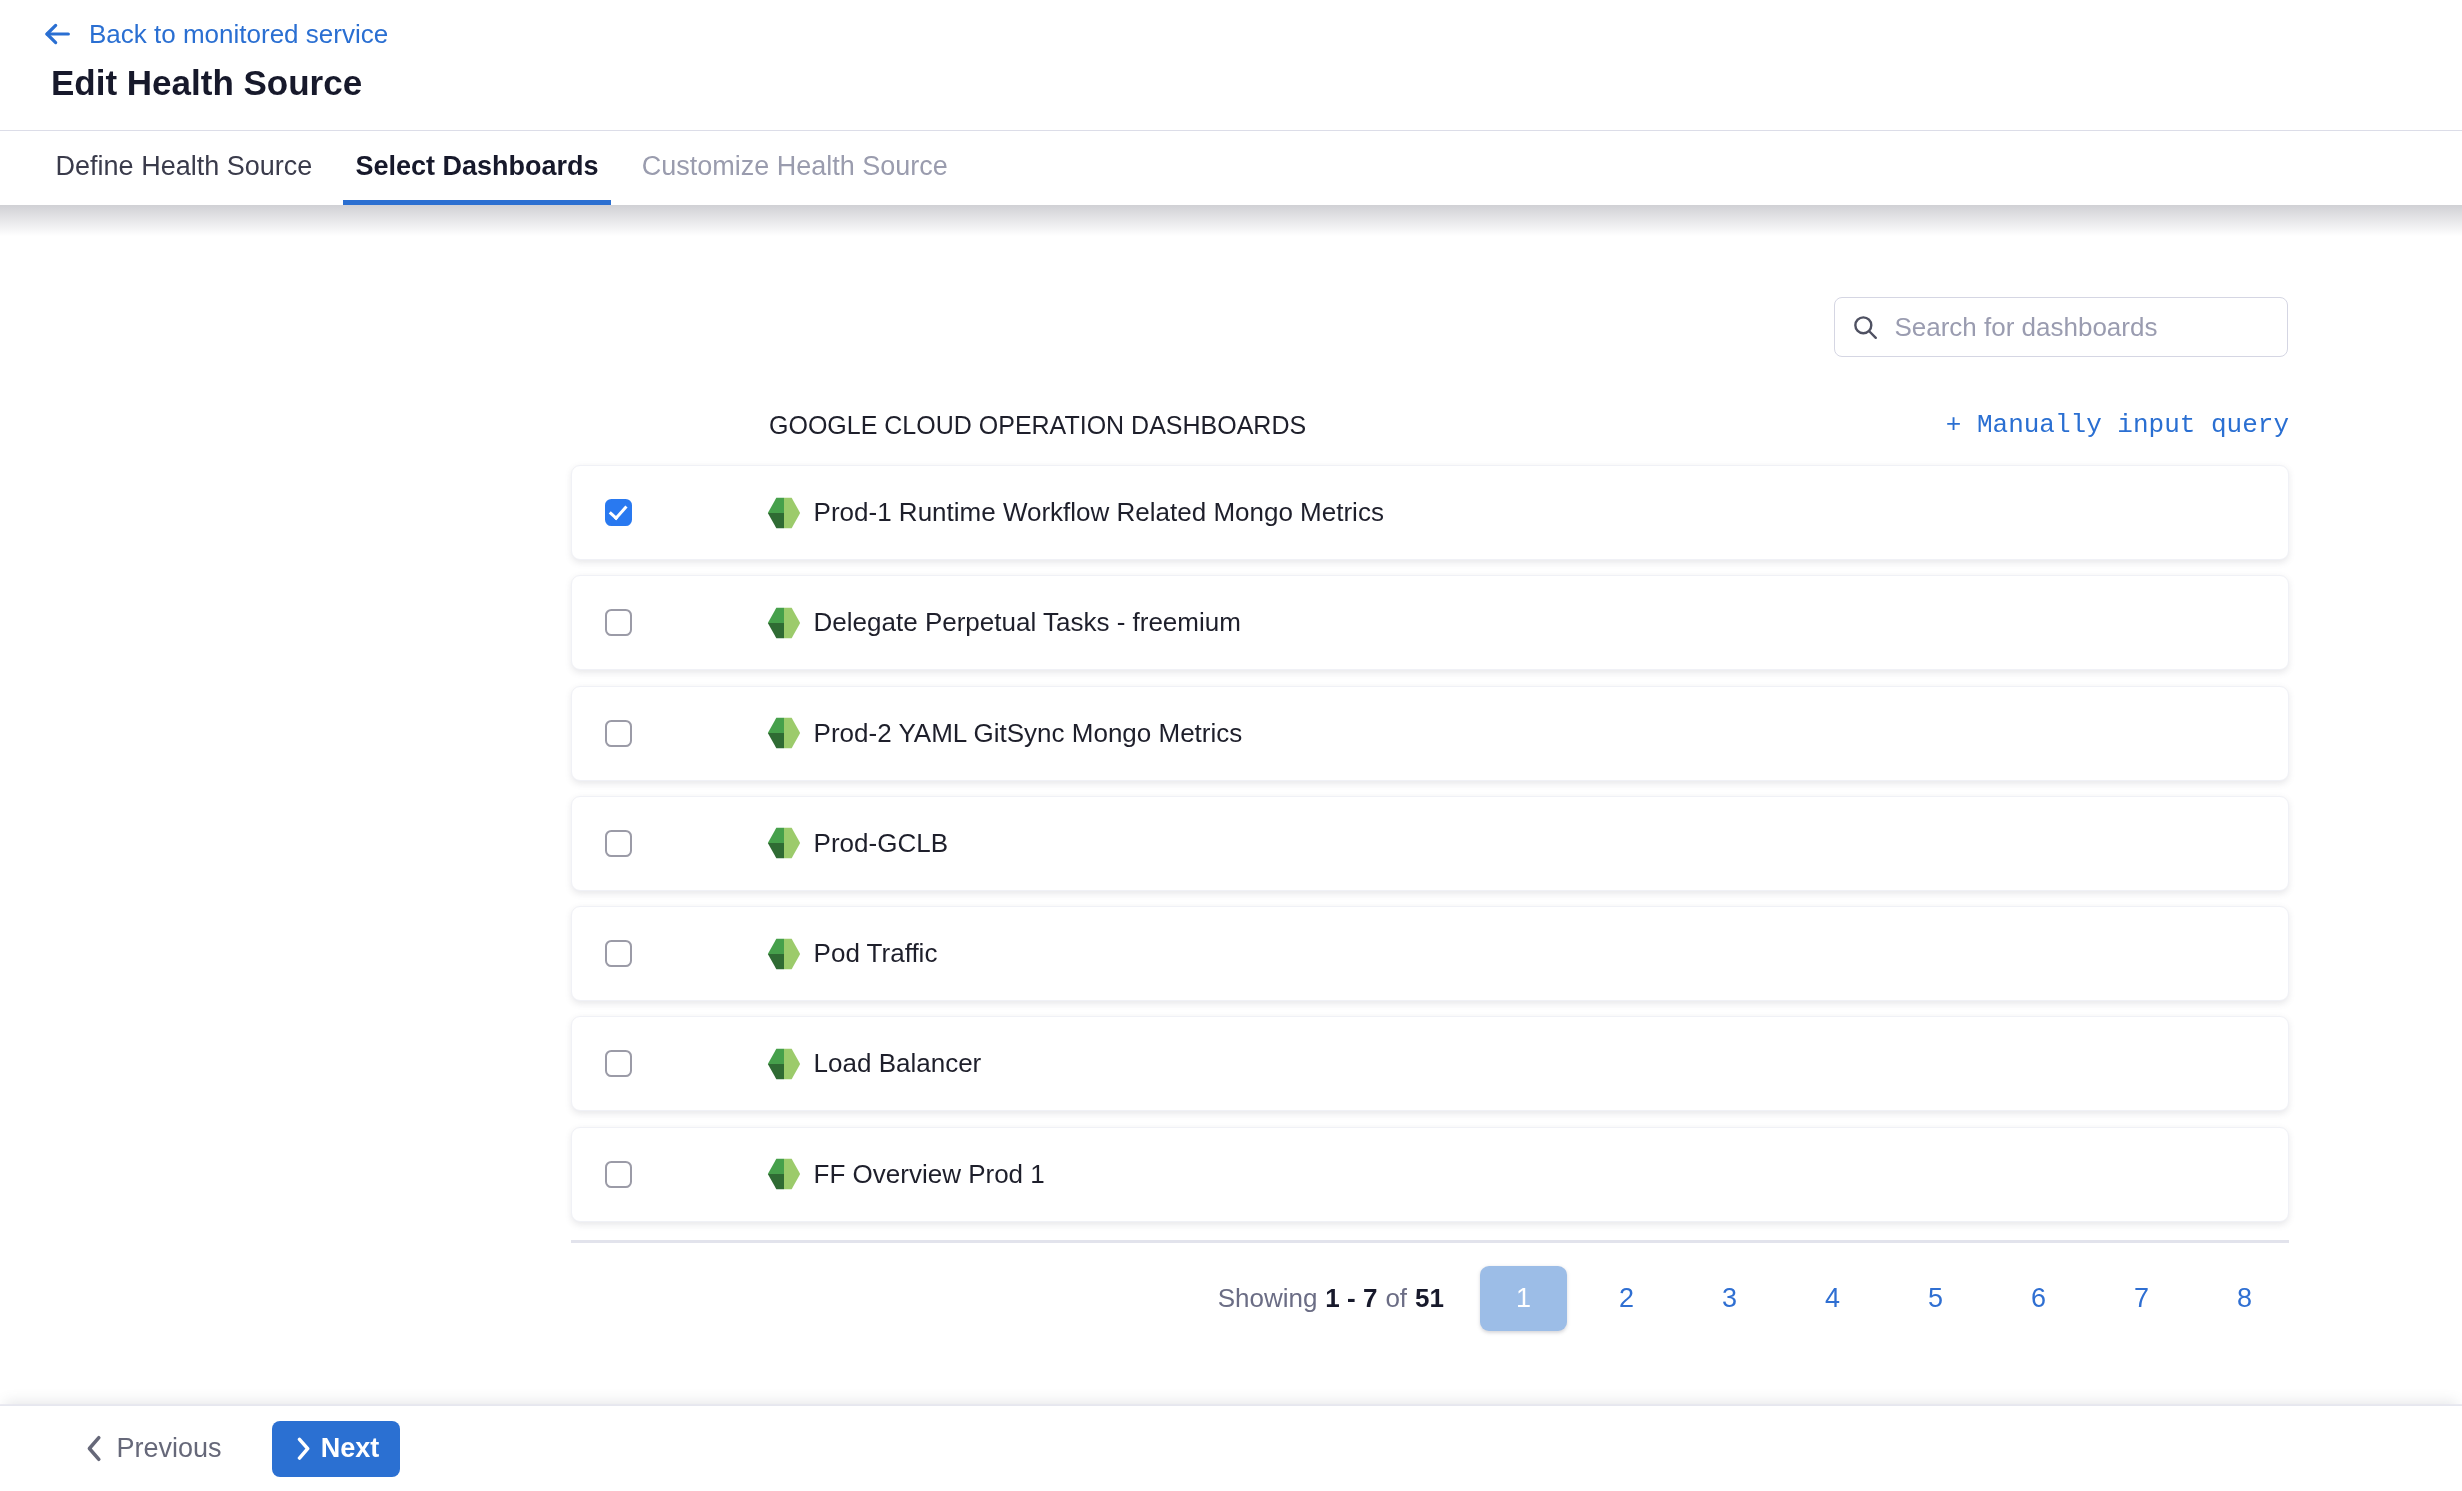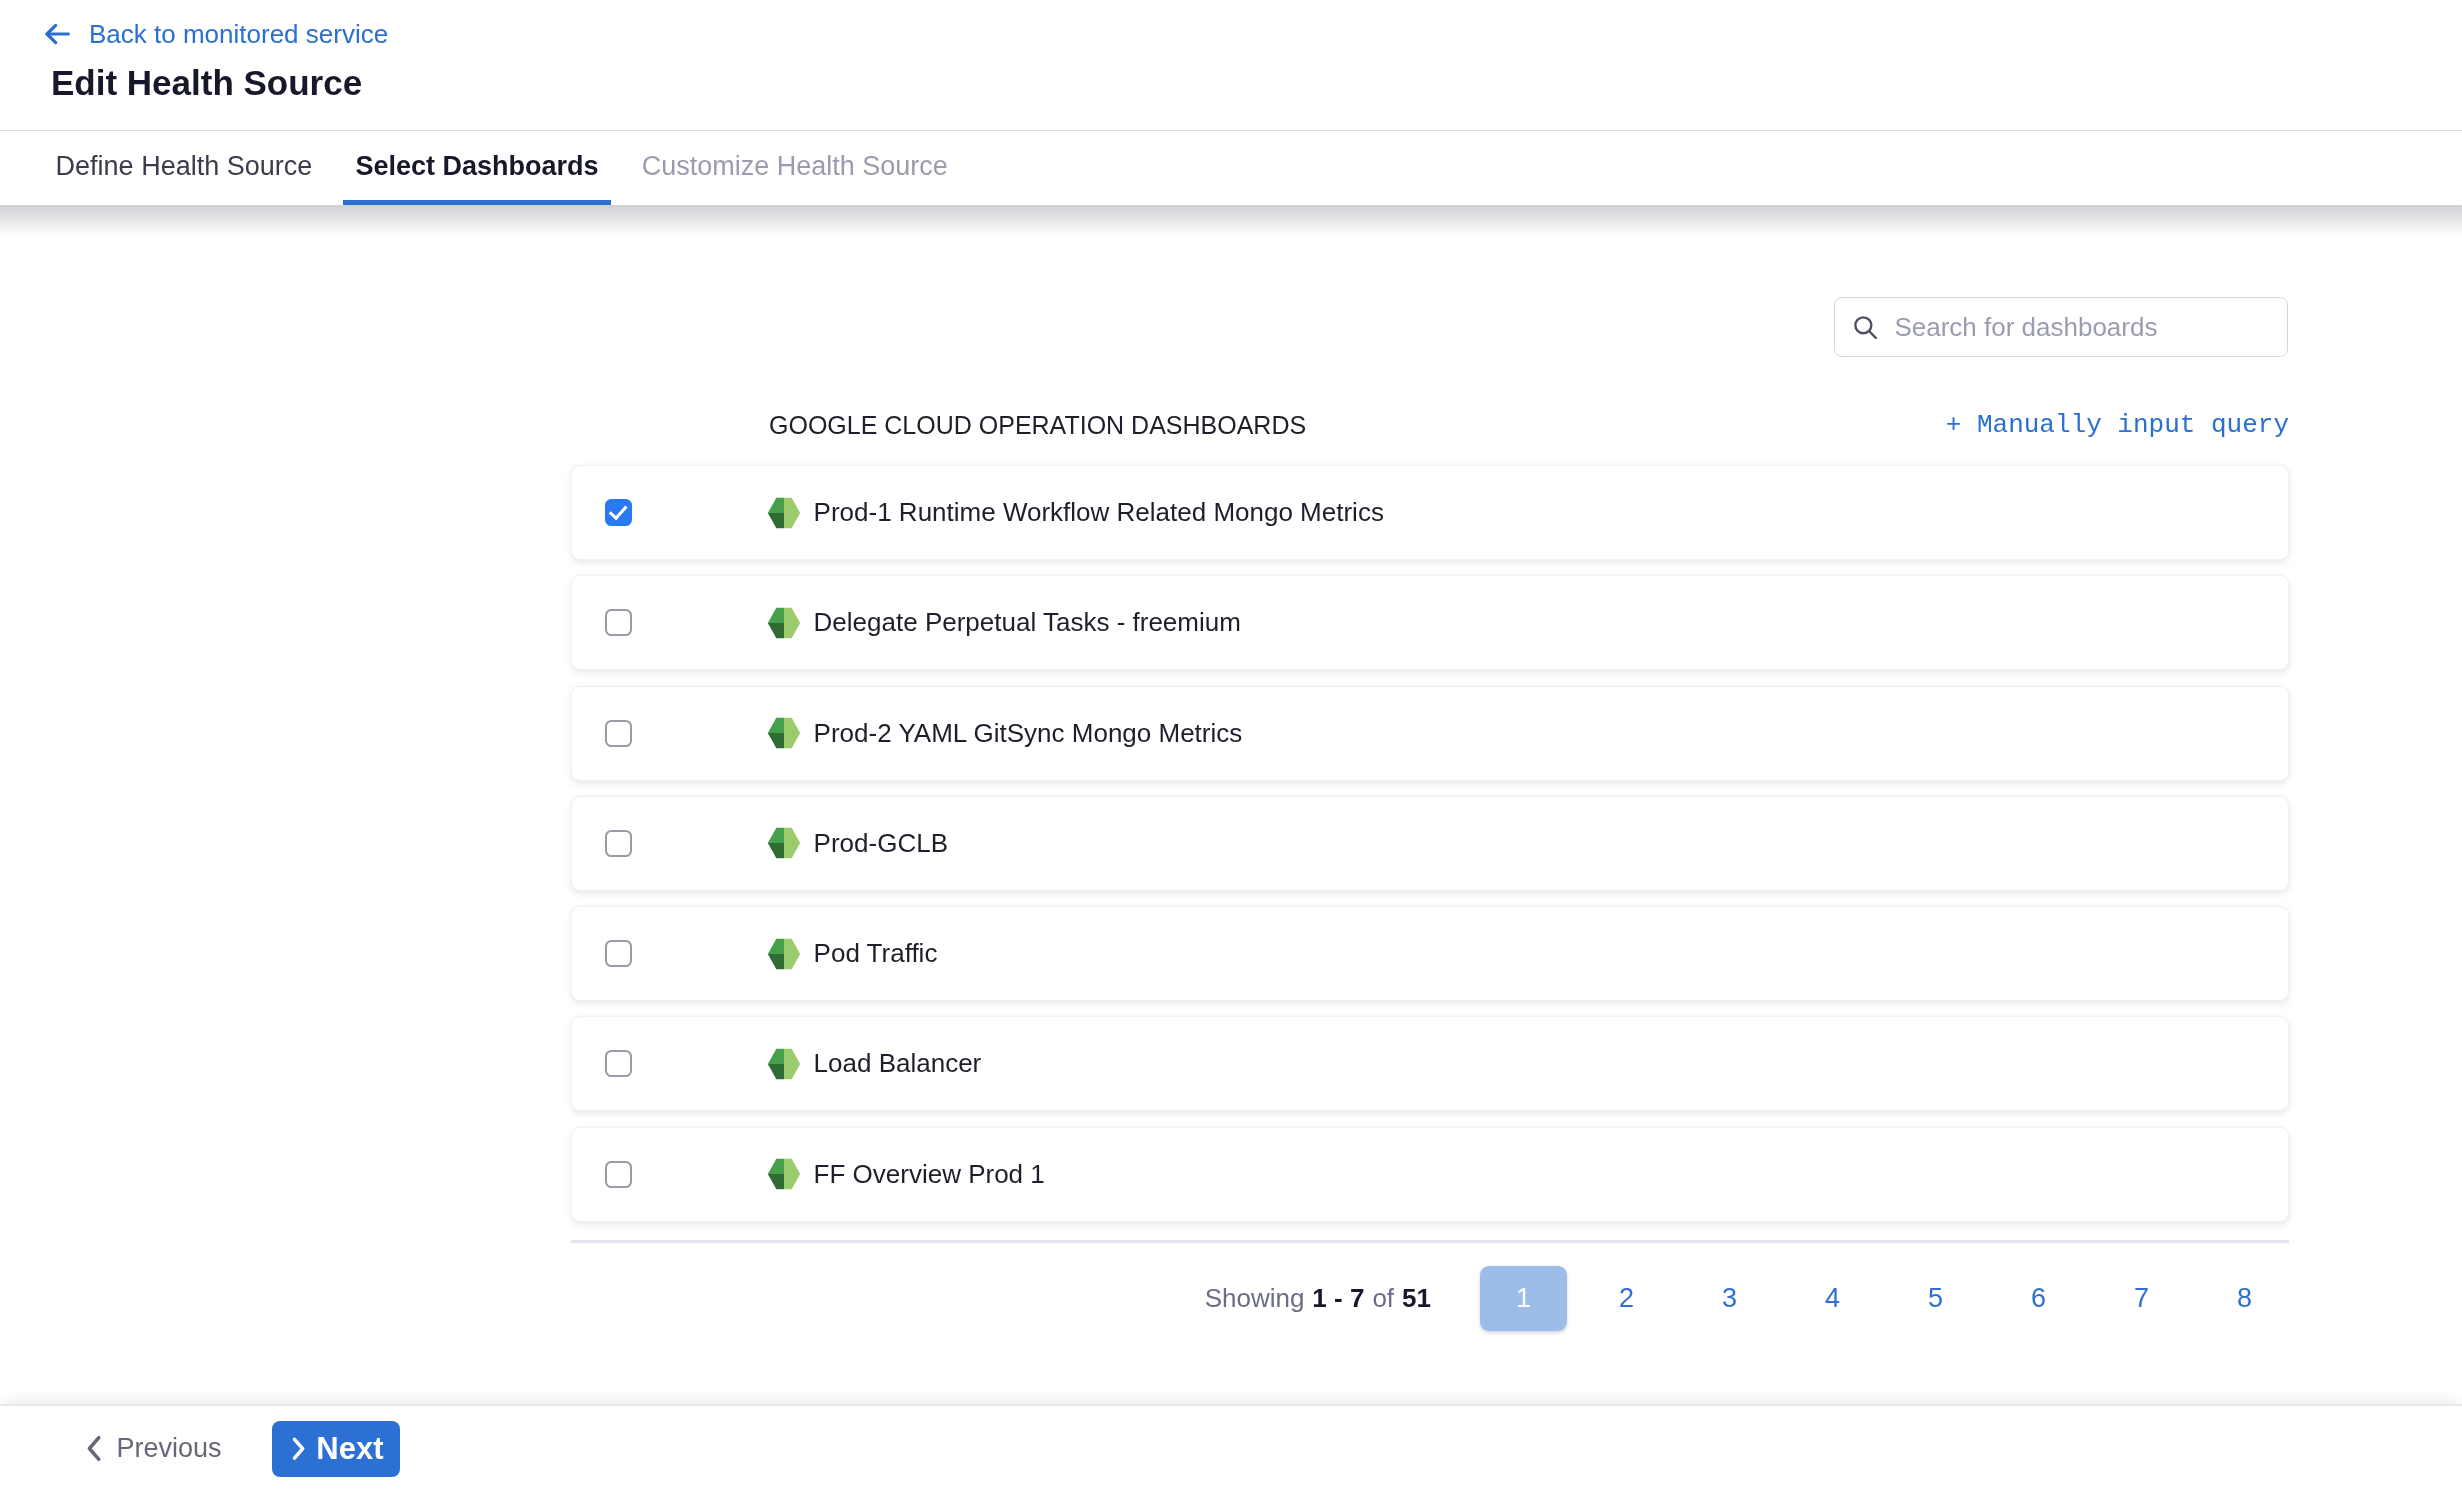--- a/index.html
+++ b/index.html
@@ -119,21 +119,21 @@
     height: 2.7px; background: #e2e3ec; border: none;
   }
 
   
   .pagination {
     position: absolute; top: 1266px; right: 174px; height: 65px;
     display: flex; align-items: center;
   }
   .showing-text {
     display: flex; align-items: center; gap: 8px;
-    font-size: 26px; color: #6b6d85; margin-right: 33px;
+    font-size: 26px; color: #6b6d85; margin-right: 20px;
   }
   .showing-text .strong { color: #17192b; font-weight: bold; }
   .page-btn {
     width: 87px; height: 65px; margin-left: 16px;
     display: flex; align-items: center; justify-content: center;
     font-size: 27px; color: #2f6fd2; border-radius: 9px;
     cursor: pointer; text-decoration: none;
   }
   .page-btn.active {
     background: #9cbde7; color: #ffffff;
@@ -151,21 +151,21 @@
     margin-left: 84px;
     display: flex; align-items: center; gap: 10.8px;
     font-size: 27px; font-weight: 400; color: #666879;
     cursor: pointer; text-decoration: none;
   }
   .next-button {
     margin-left: 51px;
     width: 128px; height: 56px;
     background: #2b70d2; border: none; border-radius: 8px;
     display: flex; align-items: center; justify-content: center; gap: 9px;
-    color: #fff; font-size: 31px; font-weight: bold;
+    color: #fff; font-size: 27px; font-weight: bold;
     font-family: "Liberation Sans", sans-serif;
     cursor: pointer;
   }
 </style>
 </head>
 <body>
 
 <div class="app-header">
   <a class="back-link">
     <span style="display:flex;">

